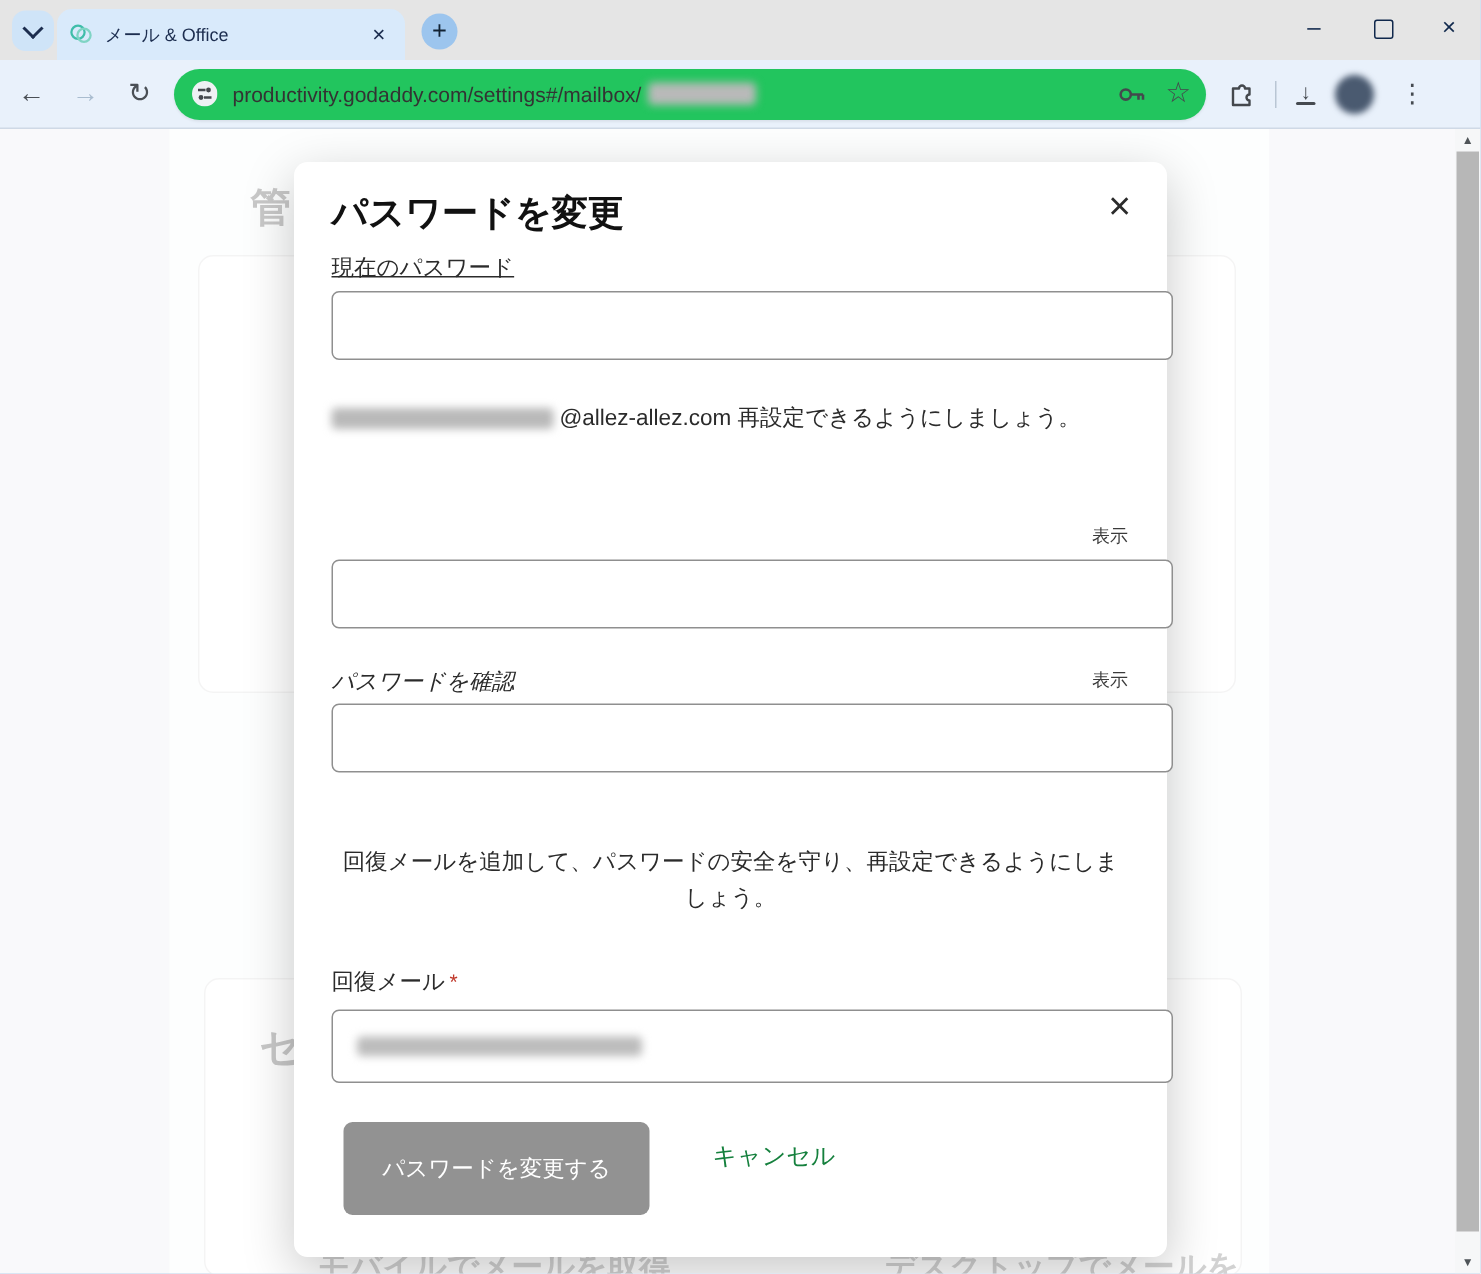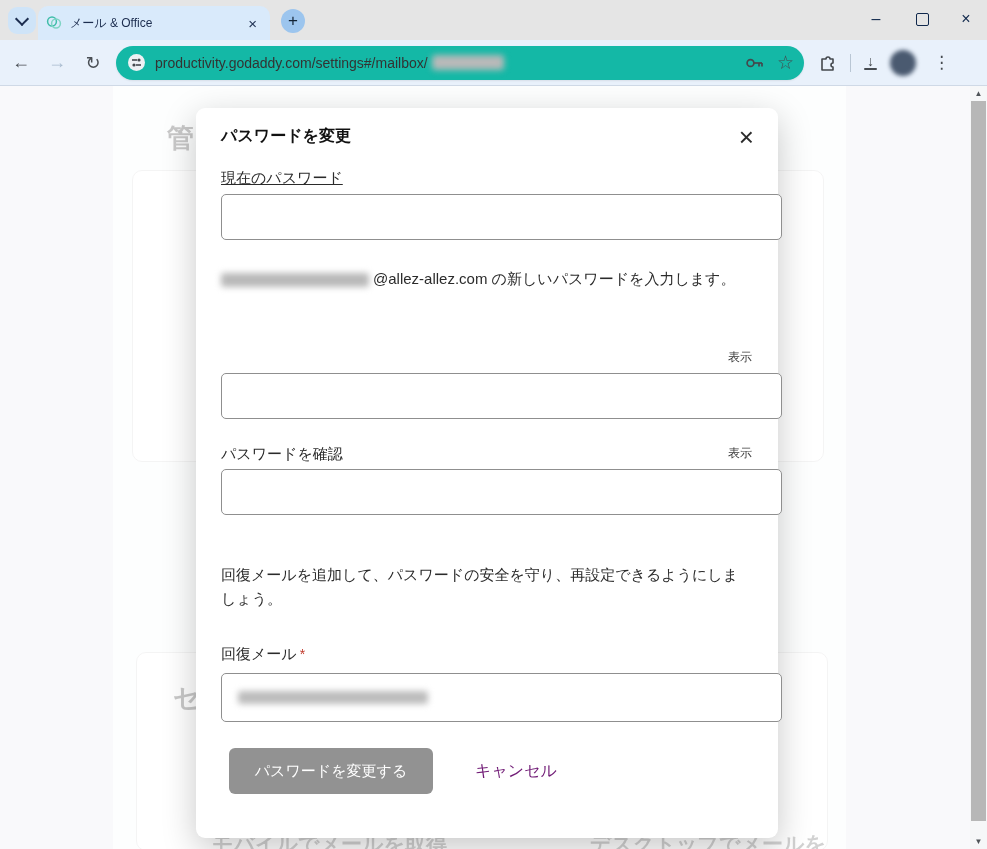--- a/index.html
+++ b/index.html
@@ -24,21 +24,21 @@
     justify-content:center;color:#10284c;font-size:16px;cursor:pointer;}
   .wctl.min{left:853px;} .wctl.max{left:899px;} .wctl.cls{left:943px;}
   .maxbox{width:11px;height:11px;border:1.6px solid #10284c;border-radius:2px;}
 
   
   .toolbar{position:absolute;left:0;top:40px;width:987px;height:46px;background:#e9f1fb;
     display:flex;align-items:center;border-bottom:1px solid #cfd9e6;box-sizing:border-box;}
   .navbtn{width:30px;height:30px;border-radius:50%;display:flex;align-items:center;
     justify-content:center;font-size:18px;color:#4a4f55;margin-left:6px;cursor:pointer;}
   .navbtn.disabled{color:#a9bccf;}
-  .omnibox{position:relative;margin-left:8px;width:688px;height:34px;background:#14b8a6;
+  .omnibox{position:relative;margin-left:8px;width:688px;height:34px;background:#22c55e;
     border-radius:17px;display:flex;align-items:center;box-shadow:0 1px 2px rgba(0,0,0,.08);}
   .site-ic{margin:0 10px 0 12px;}
   .url{font-size:14px;color:#333;white-space:nowrap;}
   .redact{display:inline-block;background:#b9b9b9;filter:blur(3px);border-radius:3px;}
   .redact.url-r{width:72px;height:15px;margin-left:4px;}
   .omni-right{position:absolute;right:10px;display:flex;align-items:center;gap:12px;}
   .toolbar-right{display:flex;align-items:center;margin-left:14px;gap:13px;}
   .sep{width:1px;height:18px;background:#b9c6d4;}
   .dl-ic{display:flex;flex-direction:column;align-items:center;color:#454a50;}
   .dl-ic .arrow{font-size:14px;line-height:11px;}
@@ -58,39 +58,39 @@
   .scrollbar{position:absolute;right:0;top:0;width:17px;height:763px;background:#f6f7f8;}
   .sb-arrow{position:absolute;left:0;width:17px;height:15px;display:flex;align-items:center;
     justify-content:center;font-size:8px;color:#4f5458;}
   .sb-thumb{position:absolute;left:1px;width:15px;background:#b7b7b7;}
 
   
   .modal{position:absolute;left:196px;top:22px;width:582px;height:730px;background:#fff;
     border-radius:9px;box-shadow:0 10px 34px rgba(0,0,0,.22);}
   .m-close{position:absolute;right:20px;top:10px;font-size:26px;color:#2b2b2b;cursor:pointer;
     font-weight:400;padding:4px;}
-  .m-title{position:absolute;left:25px;top:18px;font-size:16px;font-weight:bold;color:#111;}
+  .m-title{position:absolute;left:25px;top:18px;font-size:24px;font-weight:bold;color:#111;}
   .m-label{position:absolute;font-size:15px;color:#2b2b2b;}
   .m-link{position:absolute;font-size:12px;color:#3b3b3b;cursor:pointer;}
   .m-input{position:absolute;left:25px;width:531px;height:44px;border:1px solid #8f8f8f;
     border-radius:5px;background:#fff;font-size:15px;padding:0 14px;box-sizing:content-box;outline:none;}
   .m-para{position:absolute;left:25px;width:532px;font-size:15px;line-height:24px;color:#2b2b2b;}
   .req{color:#c0392b;margin-left:3px;font-size:14px;}
   .edit-wrap{position:absolute;right:16px;top:536px;width:80px;height:48px;}
   .edit-ellipse{position:absolute;left:0;top:0;width:74px;height:44px;border:3.5px solid #bf342d;
     border-radius:50%;}
   .edit-link{position:absolute;left:50%;top:50%;transform:translate(-50%,-50%);font-size:15px;
     color:#3b3b3b;text-decoration:underline;cursor:pointer;white-space:nowrap;}
   .val-redact{position:absolute;left:16px;top:17px;width:190px;height:13px;background:#bcbcbc;
     filter:blur(3px);border-radius:3px;}
-  .btn-primary{position:absolute;left:33px;top:640px;width:204px;height:46px;background:#929292;
+  .btn-primary{position:absolute;left:33px;top:640px;width:204px;height:62px;background:#929292;
     color:#fff;border:none;border-radius:6px;font-size:15px;cursor:pointer;
     font-family:inherit;}
   .btn-cancel{position:absolute;left:263px;top:640px;height:46px;display:flex;align-items:center;
-    padding:0 16px;font-size:16px;color:#701a75;cursor:pointer;background:none;border:none;
+    padding:0 16px;font-size:16px;color:#15803d;cursor:pointer;background:none;border:none;
     font-family:Liberation Mono, monospace;}
 
   
   svg{display:block;}
 </style>
 </head>
 <body>
 
 <div class="window">
 
@@ -172,32 +172,32 @@
     <div class="dim"></div>
 
     <div class="modal">
       <div class="m-close">×</div>
       <div class="m-title">パスワードを変更</div>
 
       <div class="m-label" style="left:25px;top:61px;text-decoration:underline;">現在のパスワード</div>
       <input class="m-input" style="top: 86px;" type="password">
 
       <div class="m-para" style="top:159px;">
-        <span class="redact" style="width:148px;height:14px;vertical-align:middle;margin-right:4px;"></span><span>@allez-allez.com の新しいパスワードを入力します。</span>
+        <span class="redact" style="width:148px;height:14px;vertical-align:middle;margin-right:4px;"></span><span>@allez-allez.com 再設定できるようにしましょう。</span>
       </div>
 
       <div class="m-label" style="left:25px;top:241px;margin-top:42px;">新しいパスワード</div>
       <div class="m-link" style="right:26px;top:241px;">表示</div>
       <input class="m-input" style="top: 265px;" type="password">
 
-      <div class="m-label" style="left:25px;top:337px;">パスワードを確認</div>
+      <div class="m-label" style="left:25px;top:337px;font-style:italic;">パスワードを確認</div>
       <div class="m-link" style="right:26px;top:337px;">表示</div>
       <input class="m-input" style="top: 361px;" type="password">
 
-      <div class="m-para" style="top:455px;">回復メールを追加して、パスワードの安全を守り、再設定できるようにしましょう。</div>
+      <div class="m-para" style="top:455px;text-align:center;">回復メールを追加して、パスワードの安全を守り、再設定できるようにしましょう。</div>
 
       <div class="m-label" style="left:25px;top:537px;">
         <span>回復メール</span><span class="req">*</span>
       </div>
       <div class="m-input" style="top:565px;height:47px;">
         <span class="val-redact"></span>
       </div>
 
       <button class="btn-primary">パスワードを変更する</button>
       <button class="btn-cancel">キャンセル</button>

